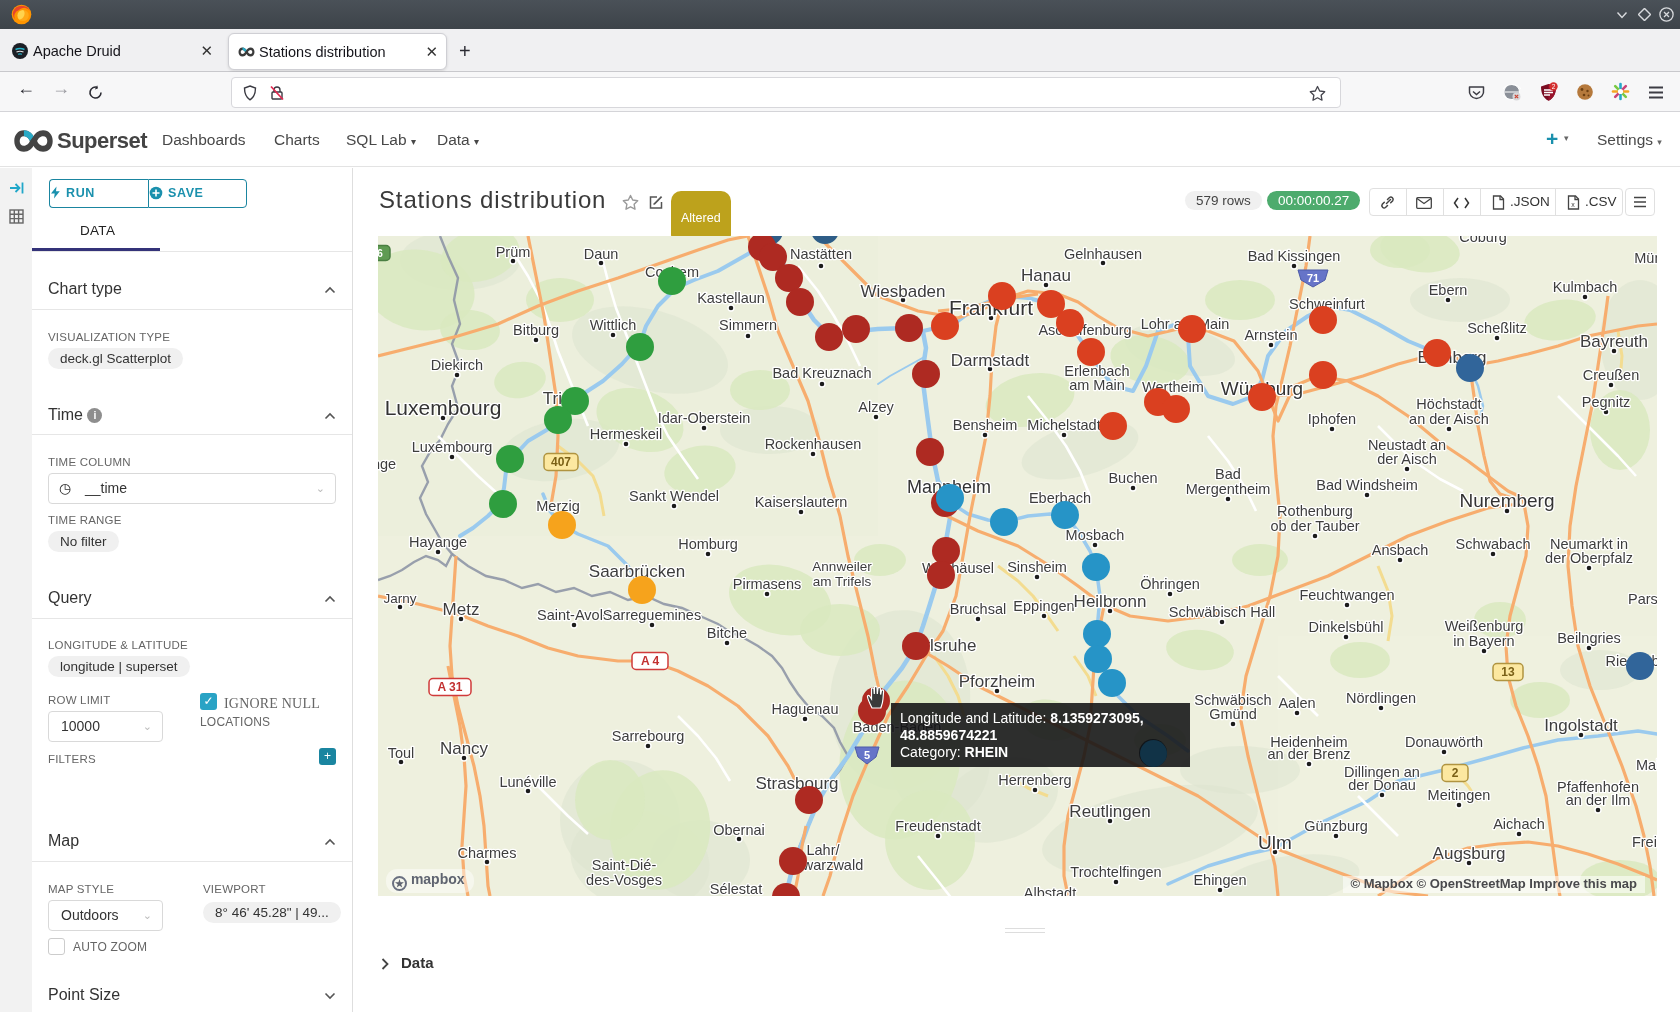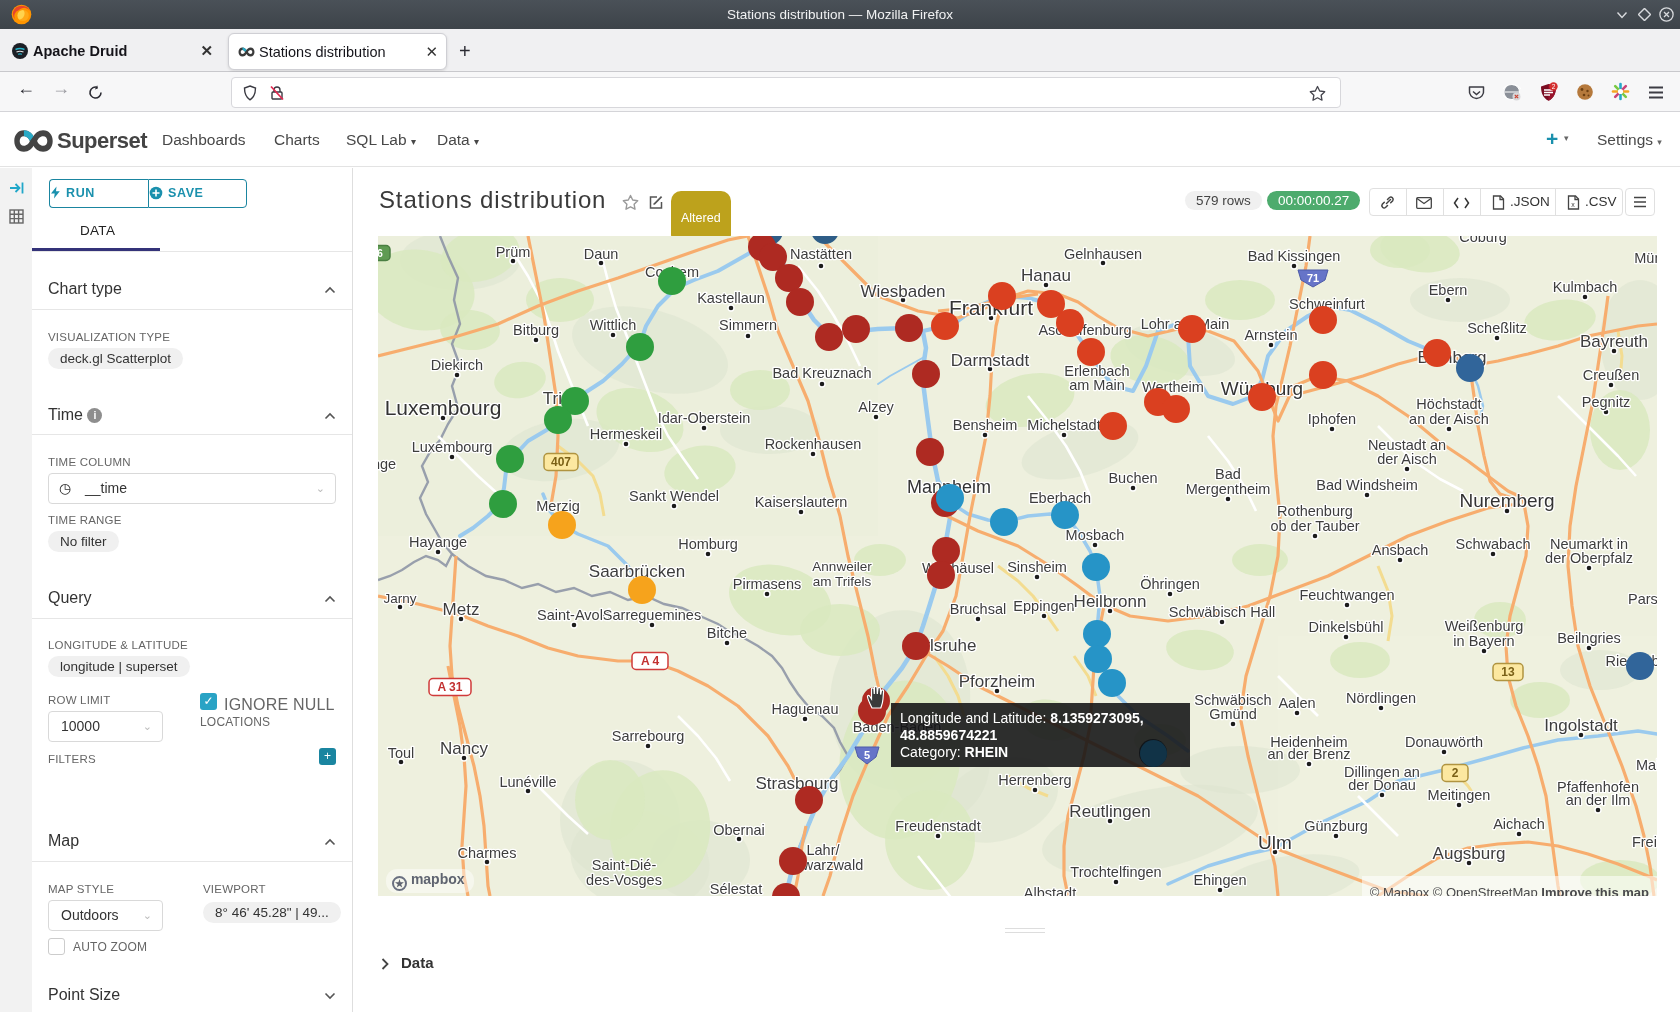--- a/index.html
+++ b/index.html
@@ -5,21 +5,21 @@
 * { margin:0; padding:0; box-sizing:border-box; }
 html,body { width:1680px; height:1012px; overflow:hidden; }
 body { font-family:"Liberation Sans", sans-serif; background:#fff; position:relative; }
 
 
 #titlebar { position:absolute; left:0; top:0; width:1680px; height:29px;
   background:linear-gradient(#4a5158,#3d4349); color:#e8eaec; }
 #titlebar .wtitle { position:absolute; left:0; right:0; top:7px; text-align:center; font-size:13.5px; color:#f0f1f2; }
 #tabbar { position:absolute; left:0; top:29px; width:1680px; height:43px; background:#f0f0f2; border-bottom:1px solid #c8c8cc; }
 .tab { position:absolute; top:4px; height:37px; font-size:14.5px; color:#15141a; }
-#tab1 { left:3px; width:218px;font-weight:bold; }
+#tab1 { left:3px; width:218px; }
 #tab2 { left:228px; width:219px; background:#fff; border:1px solid #cfcfd4; border-radius:6px; box-shadow:0 1px 3px rgba(0,0,0,.12); }
 .tab .tlabel { position:absolute; left:30px; top:10px; white-space:nowrap; }
 .tab .tclose { position:absolute; right:8px; top:9px; color:#333; font-size:15px; }
 #newtab { position:absolute; left:459px; top:11px; font-size:20px; color:#2b2b33; }
 #urlrow { position:absolute; left:0; top:72px; width:1680px; height:40px; background:#f7f7f8; border-bottom:1px solid #d4d4d8; }
 #urlbox { position:absolute; left:231px; top:5px; width:1110px; height:31px; background:#fff; border:1px solid #d7d7db; border-radius:4px; }
 .navbtn { position:absolute; top:6px; font-size:18px; color:#2b2b33; }
 #urltext { position:absolute; left:62px; top:6px; font-size:14.5px; color:#5b5b66; white-space:nowrap; overflow:hidden; width:990px; }
 #urltext b { color:#1a1a1e; font-weight:normal; }
 
@@ -46,21 +46,20 @@
 </head>
 <body>
 
 <div id="titlebar">
   <svg style="position:absolute;left:11px;top:4px;" width="21" height="21" viewBox="0 0 21 21">
     <circle cx="10.5" cy="10.5" r="9.8" fill="#ff9500"></circle>
     <path d="M2 8 A 9.3 9.3 0 0 1 19.5 8 A 7 7 0 0 0 8 6 A 6.5 6.5 0 0 0 4.5 16 A 9.3 9.3 0 0 1 2 8 Z" fill="#e8452c"></path>
     <circle cx="12" cy="11.5" r="5.6" fill="#ffd34d"></circle>
     <path d="M12 5.5 A 6 6 0 0 1 12 17.5 A 5 5 0 0 1 8 15.5 A 6 6 0 0 0 12 5.5 Z" fill="#ff9500" opacity="0.7"></path>
   </svg>
-  <div class="wtitle">Stations distribution — Mozilla Firefox</div>
   <svg style="position:absolute;right:52px;top:9px;" width="12" height="12" viewBox="0 0 12 12">
       <path d="M1.5 3.5 L6 8.5 L10.5 3.5" fill="none" stroke="#d8dadd" stroke-width="1.4"></path>
     </svg>
   <svg style="position:absolute;right:29px;top:8px;" width="13" height="13" viewBox="0 0 13 13">
       <rect x="2.2" y="2.2" width="8.6" height="8.6" fill="none" stroke="#d8dadd" stroke-width="1.4" transform="rotate(45 6.5 6.5)"></rect>
     </svg>
   <svg style="position:absolute;right:6px;top:7px;" width="15" height="15" viewBox="0 0 15 15">
       <circle cx="7.5" cy="7.5" r="6.6" fill="none" stroke="#d8dadd" stroke-width="1.3"></circle>
       <path d="M5 5 L10 10 M10 5 L5 10" stroke="#d8dadd" stroke-width="1.3"></path>
     </svg>
@@ -214,21 +213,21 @@
     </svg>
   <div class="sep" style="top:450px;"></div>
   <div class="slabel" style="top:471px;">LONGITUDE &amp; LATITUDE</div>
   <div class="pill" style="left:16px; top:488px;">longitude | superset</div>
   <div class="slabel" style="top:526px;">ROW LIMIT</div>
   <div class="selbox" style="top:543px; width:115px;">
       <span style="position:absolute;left:12px;top:6px;">10000</span>
       <span style="position:absolute;right:10px;top:8px;color:#bbb;font-size:11px;">⌄</span>
     </div>
   <div style="position:absolute; left:168px; top:525px; width:17px; height:17px; background:#29a3c5; border-radius:3px; color:#fff; text-align:center; line-height:17px; font-size:12px;">✓</div>
-  <div class="slabel" style="left:192px; top:528px; font-size:16px;">IGNORE NULL</div>
+  <div class="slabel" style="left:192px; top:528px; font-size:14px;font-family:Liberation Serif, serif;">IGNORE NULL</div>
   <div class="slabel" style="left:168px; top:547px; font-size:12px;">LOCATIONS</div>
   <div class="slabel" style="top:585px;">FILTERS</div>
   <div style="position:absolute; left:287px; top:580px; width:17px; height:17px; background:#1a85a0; border-radius:3px; color:#fff; text-align:center; line-height:16px; font-size:12px;">+</div>
 
   <div class="shead" style="top:664px;">Map</div>
   <svg class="chev" style="top:670px;" width="12" height="8" viewBox="0 0 12 8">
       <path d="M1.5 6.5 L 6 2 L 10.5 6.5" fill="none" stroke="#555" stroke-width="1.6"></path>
     </svg>
   <div class="sep" style="top:693px;"></div>
   <div class="slabel" style="top:715px;">MAP STYLE</div>
@@ -716,21 +715,21 @@
 </svg>
   <div style="position:absolute; left:513px; top:467px; width:299px; height:64px; background:rgba(18,18,20,0.88); color:#fff; font-size:14px; padding:7px 9px; line-height:17px; white-space:nowrap; overflow:hidden; z-index:5;">Longitude and Latitude: <b>8.1359273095,</b><br><b>48.8859674221</b><br>Category: <b>RHEIN</b></div>
   <div style="position:absolute; left:762px; top:504px; width:27px; height:27px; border-radius:50%; background:#113347; z-index:6;"></div>
 
   <svg style="position:absolute; left:486px; top:448px; z-index:6;" width="26" height="26" viewBox="0 0 26 26">
         <path d="M8 24 C6 20 4 16 3.5 13 C3.2 11.5 4.5 10.8 5.5 12 L7.5 15 L7.5 5 C7.5 3.4 9.8 3.4 9.9 5 L10.3 10 L10.5 3.6 C10.6 2 12.9 2 13 3.6 L13.3 10 L14 4.4 C14.2 2.9 16.3 3 16.4 4.6 L16.6 10.5 L17.4 6.8 C17.8 5.4 19.7 5.7 19.6 7.2 L19 15 C18.8 18 18 21 16.8 24 Z" fill="#3a3a3a" stroke="#fff" stroke-width="1.2"></path>
       </svg>
 
   <div style="position:absolute; left:8px; top:633px; background:rgba(255,255,255,0.45); border-radius:11px; padding:2px 9px 2px 6px; color:#5f6470; font-size:14px; font-weight:bold; z-index:4;"><span style="display:inline-block; width:15px; height:15px; border:2px solid #6a7080; border-radius:50%; vertical-align:-3px; text-align:center; line-height:11px; font-size:10px;">★</span> mapbox</div>
 
-  <div style="position:absolute; right:0px; top:640px; color:#49494c; font-size:13px; z-index:4; background:rgba(255,255,255,0.55); padding:9px 8px 2px 8px;">© Mapbox © OpenStreetMap <b>Improve this map</b></div>
+  <div style="position:absolute; right:12px; top:640px; color:#49494c; font-size:13px; z-index:4; background:rgba(255,255,255,0.55); padding:0 8px 2px 8px;font-weight:bold;">© Mapbox © OpenStreetMap <b>Improve this map</b></div>
 </div>
 
   <div style="position:absolute; left:651px; top:760px; width:40px; height:5px; border-top:1px solid #ddd; border-bottom:1px solid #ddd;"></div>
   <svg style="position:absolute; left:27px; top:790px;" width="8" height="12" viewBox="0 0 8 12">
       <path d="M1.5 1 L 6.5 6 L 1.5 11" fill="none" stroke="#444" stroke-width="1.8"></path>
     </svg>
   <div style="position:absolute; left:47px; top:786px; font-size:15px; font-weight:bold; color:#333;">Data</div>
 </div>
 
 </body></html>

